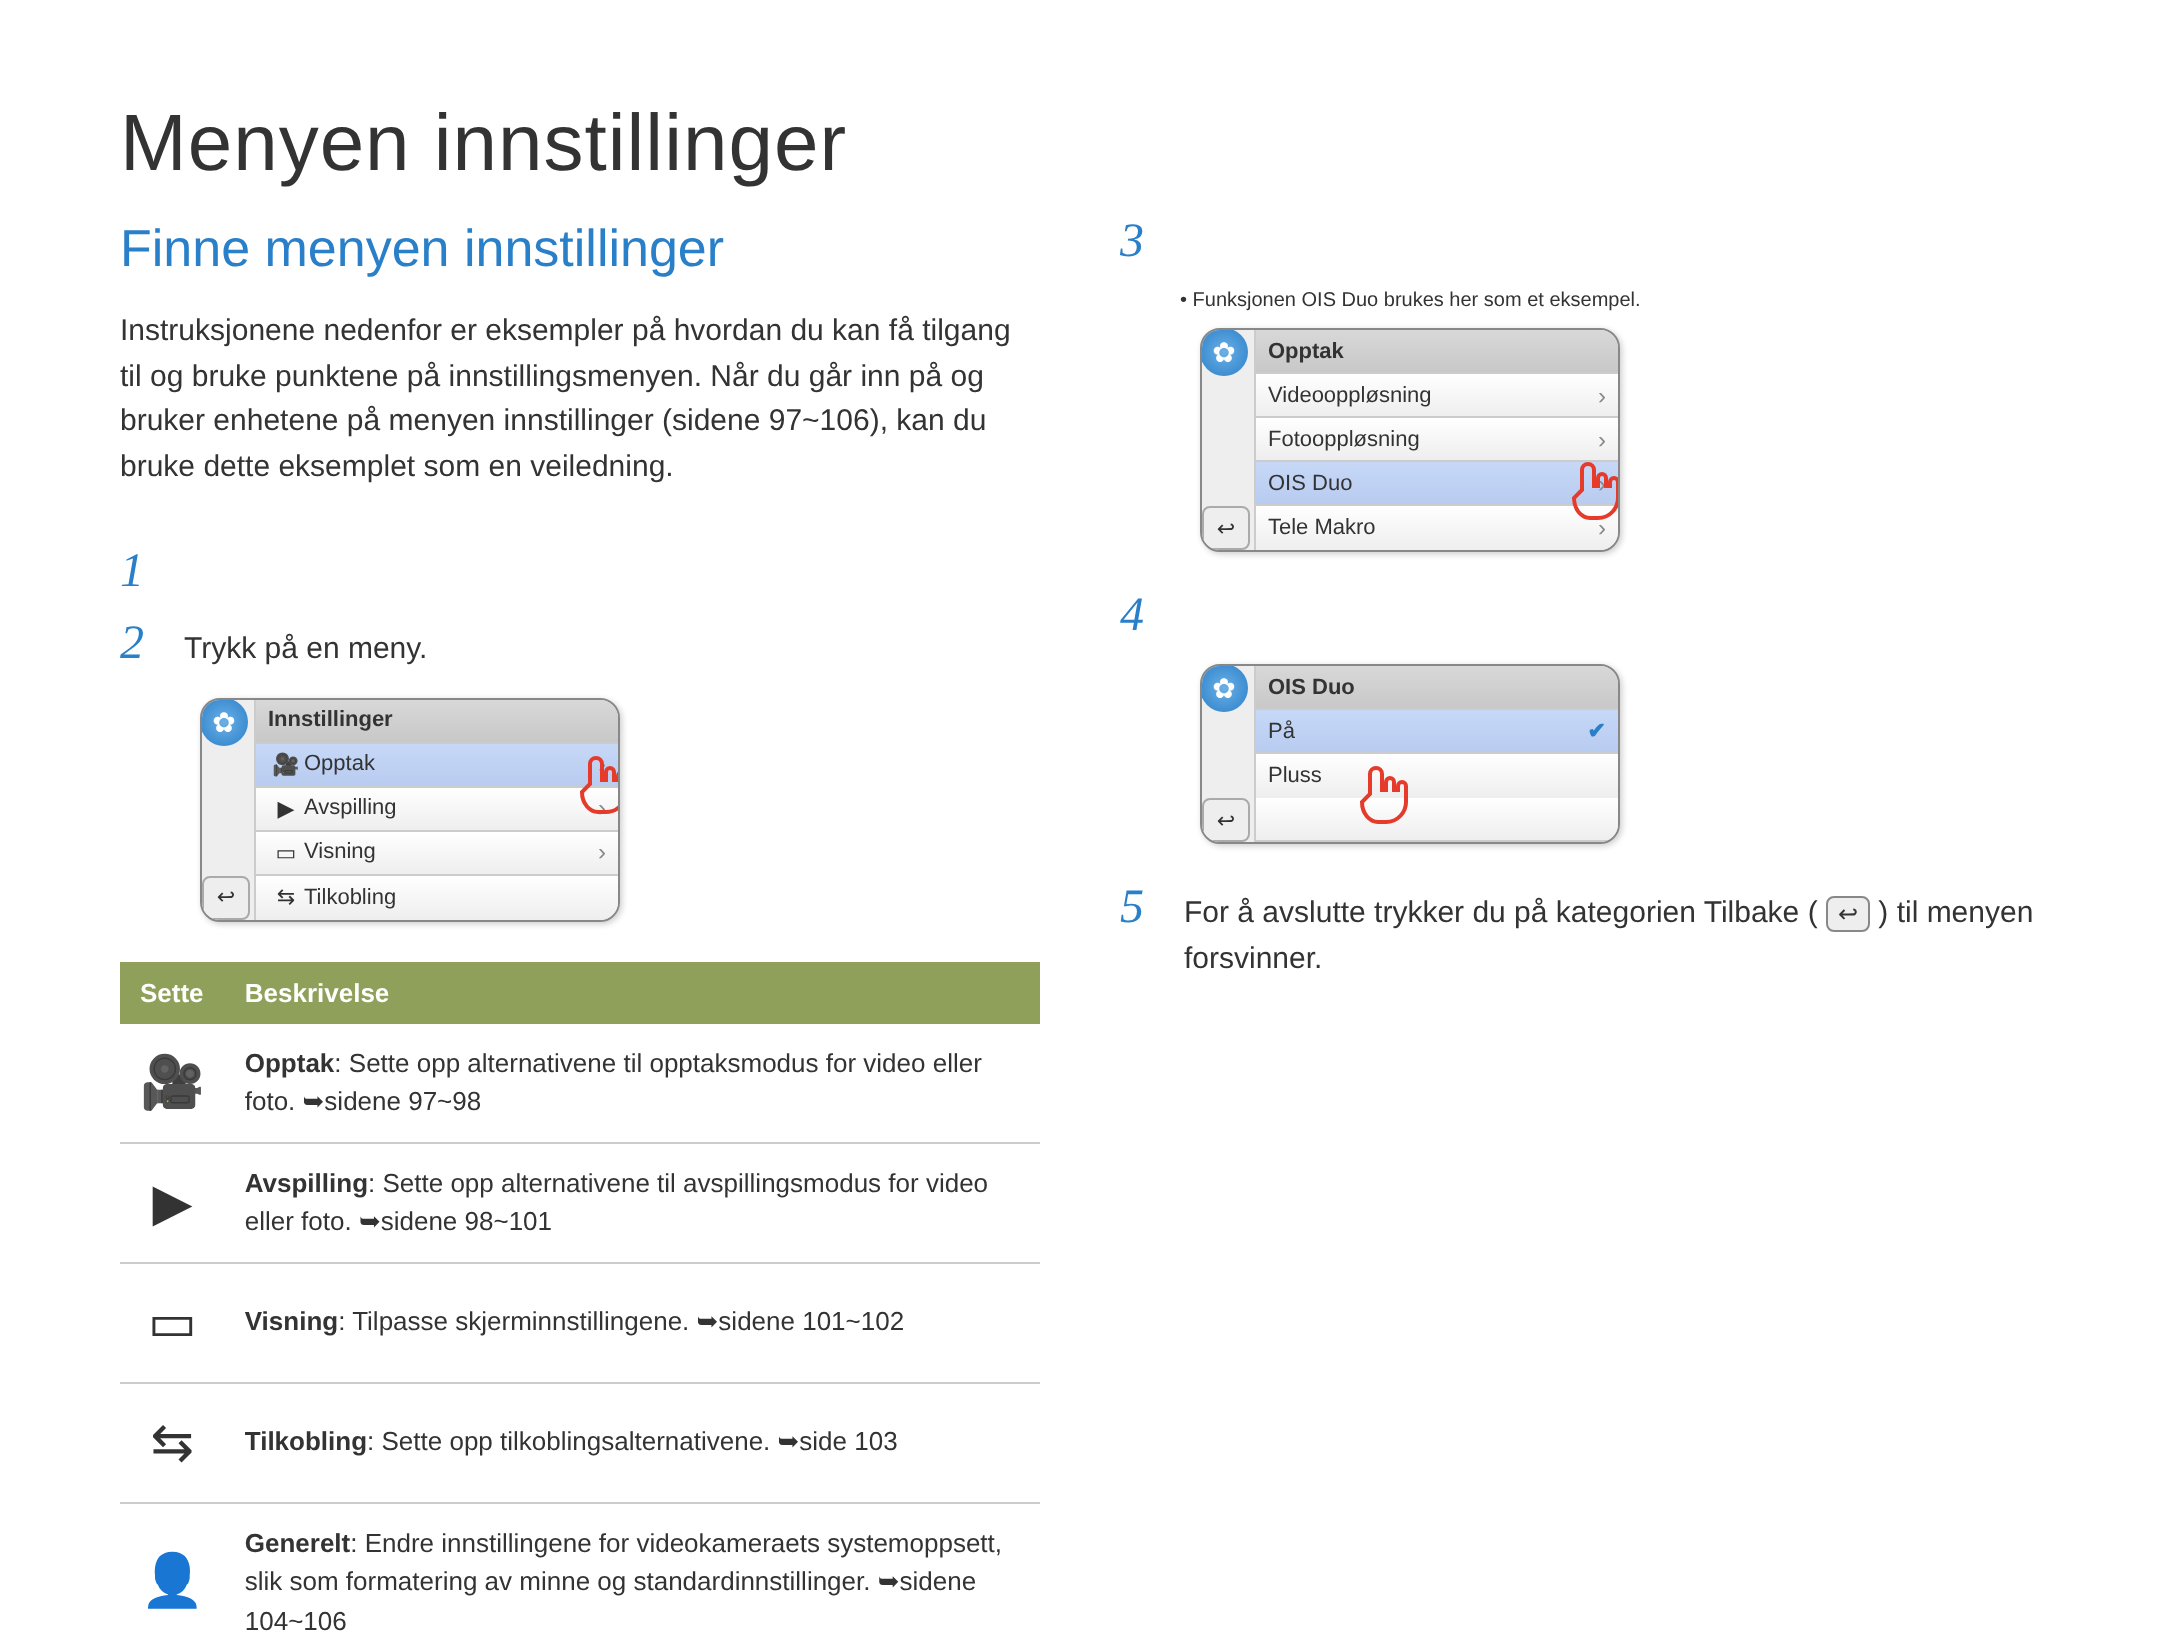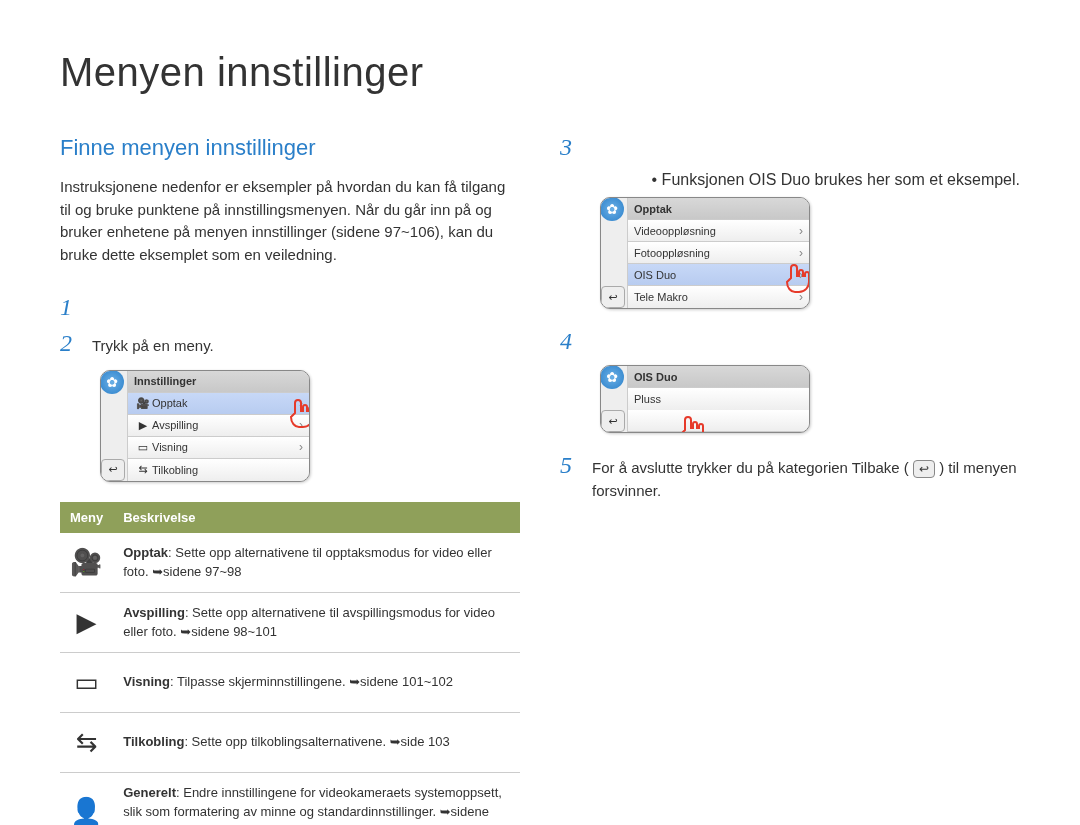--- a/index.html
+++ b/index.html
@@ -16,26 +16,26 @@
     color: var(--text);
     background: #fff;
     width: 1080px;
   }
   .page {
     padding: 50px 60px 30px 60px;
   }
   h1 {
     font-size: 40px;
     font-weight: normal;
-    margin: 0 0 40px 0;
+    margin: 0 0 14px 0;
     letter-spacing: 0.5px;
   }
   h2 {
     color: var(--blue);
-    font-size: 22px;
+    font-size: 26px;
     font-weight: normal;
     margin: 0 0 15px 0;
   }
   .columns {
     display: flex;
     gap: 40px;
   }
   .col {
     flex: 1;
     min-width: 0;
@@ -136,21 +136,21 @@
   }
   table.desc td.iconcell {
     width: 50px; text-align:center; font-size:26px;
   }
 
   .inline-icon {
     display:inline-flex; width:22px; height:18px; border:1px solid #888; border-radius:4px;
     align-items:center; justify-content:center; background:#eee; font-size:12px;
     vertical-align:middle;
   }
-  .bullet-note { font-size:16px; margin-left:30px;text-align:right; }
+  .bullet-note { font-size:10px; margin-left:30px; }
   .bullet-note::before { content:"• "; }
 </style>
 </head>
 <body>
 
 <div class="page">
   <h1>Menyen innstillinger</h1>
 
   <div class="columns">
 
@@ -199,21 +199,21 @@
               <g fill="none" stroke="#e63a2a" stroke-width="2">
                 <path d="M14 20 v-10 a3 3 0 0 1 6 0 v8 h2 v-4 a2 2 0 0 1 4 0 v4 h2 v-2 a2 2 0 0 1 4 0 v8 c0 5 -4 10 -10 10 h-4 c-4 0 -8 -4 -8 -10 z"></path>
               </g>
             </svg>
         </div>
       </div>
 
       <table class="desc">
         <thead>
           <tr>
-            <th>Meny</th>
+            <th>Sette</th>
             <th>Beskrivelse</th>
           </tr>
         </thead>
         <tbody>
           <tr>
               <td class="iconcell">🎥</td>
               <td><b>Opptak</b><span>: Sette opp alternativene til opptaksmodus for video eller foto. ➥sidene 97~98</span></td>
             </tr>
           <tr>
               <td class="iconcell">▶</td>
@@ -278,20 +278,24 @@
       <div class="step">
         <div class="step-num">4</div>
       </div>
 
       <div class="phone">
         <div class="gear">✿</div>
         <div class="phone-body">
           <div class="phone-row header indent">
               <span class="rlabel">OIS Duo</span>
             </div>
+          <div class="phone-row selected indent">
+              <span class="rlabel">På</span>
+              <span class="check">✔</span>
+            </div>
           <div class="phone-row indent" style="border-bottom:none;">
               <span class="rlabel">Pluss</span>
             </div>
           <div class="phone-row indent" style="height:22px;"></div>
           <div class="backbtn">↩</div>
         </div>
         <div class="pointer" style="top:44px; left:70px;">
           <svg viewBox="0 0 40 40">
               <g fill="none" stroke="#e63a2a" stroke-width="2">
                 <path d="M14 20 v-10 a3 3 0 0 1 6 0 v8 h2 v-4 a2 2 0 0 1 4 0 v4 h2 v-2 a2 2 0 0 1 4 0 v8 c0 5 -4 10 -10 10 h-4 c-4 0 -8 -4 -8 -10 z"></path>

